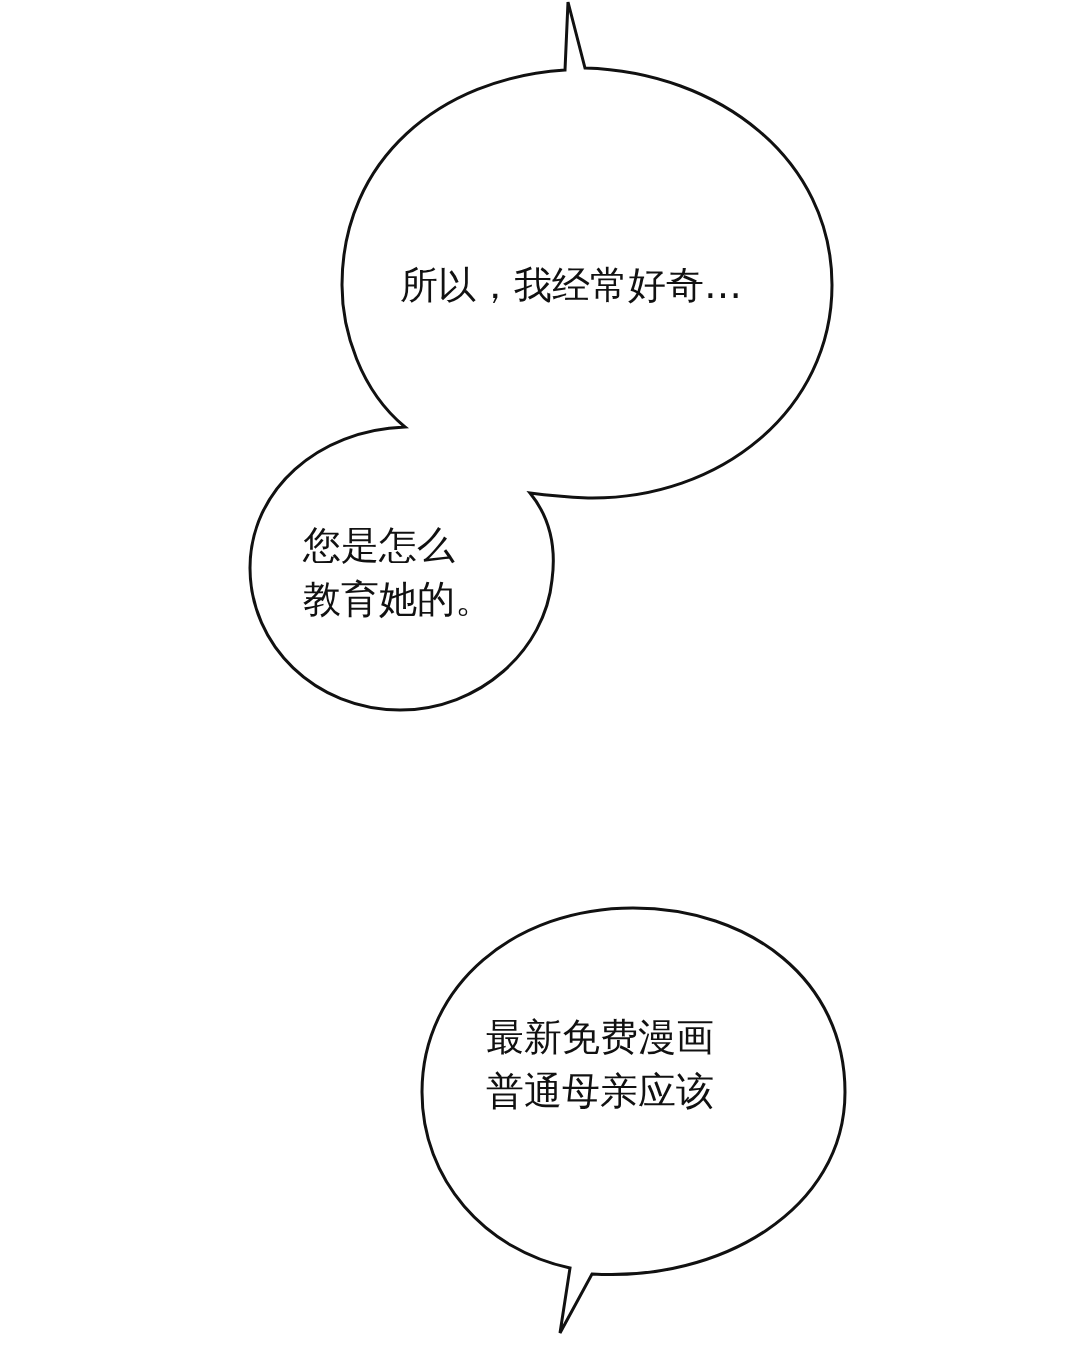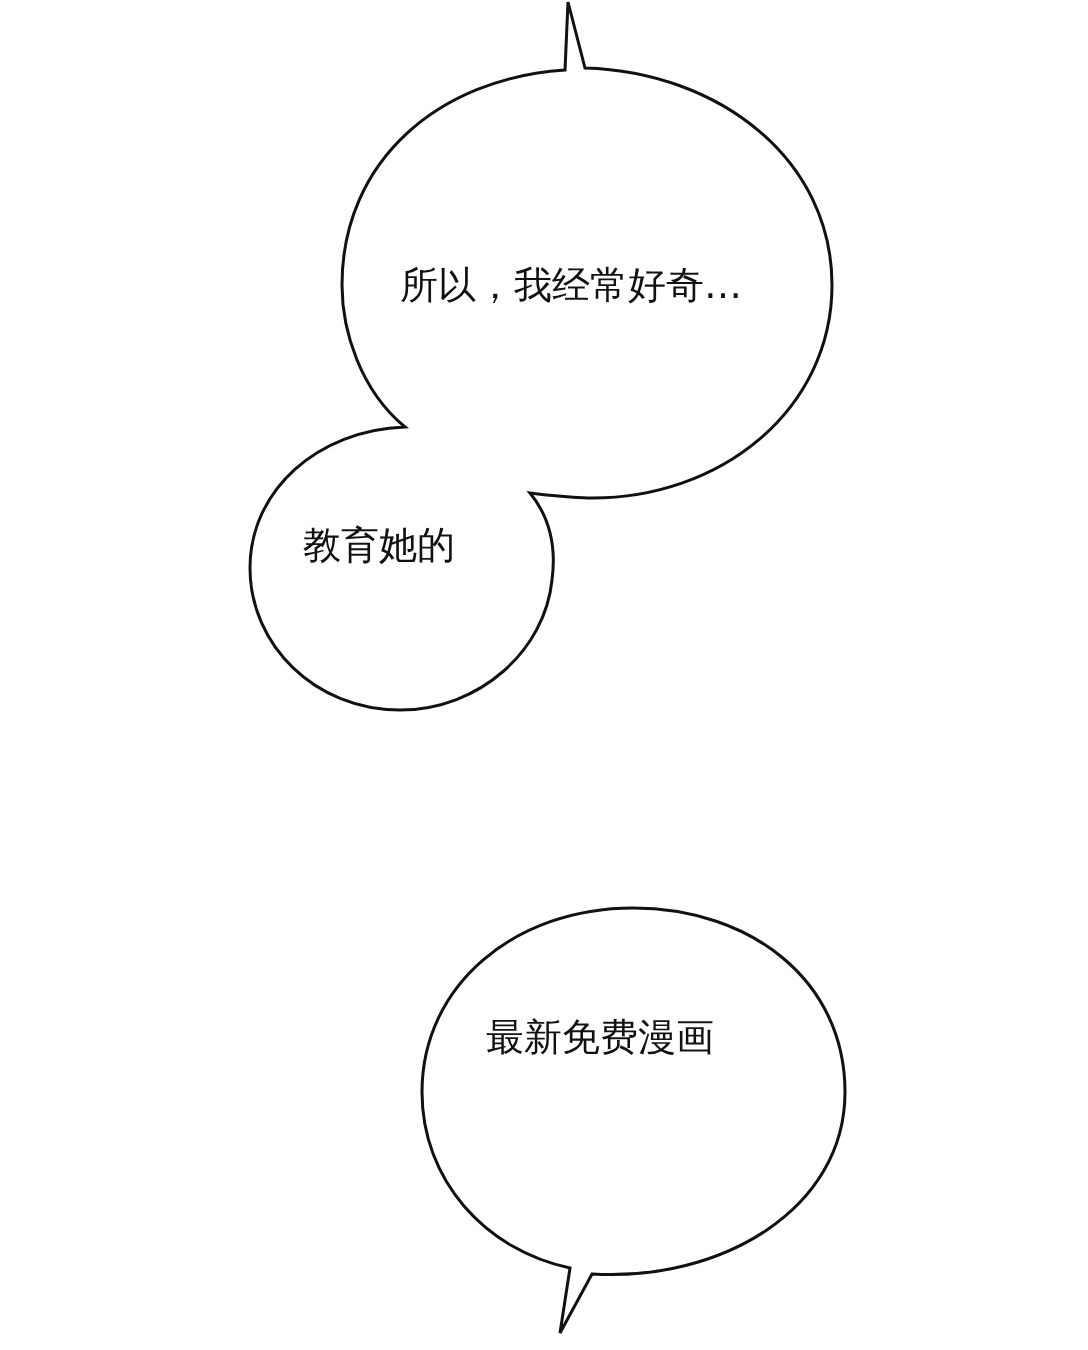--- a/index.html
+++ b/index.html
@@ -48,19 +48,21 @@
          C 422 1180, 485 1250, 570 1268
          L 560 1333 Z" fill="#ffffff" stroke="#111111" stroke-width="3" stroke-linejoin="miter"></path>
   </svg>
 
 
   <div class="text t1">
     <div>所以，我经常好奇…</div>
   </div>
 
   <div class="text t2">
-    <div>教育她的</div>
+    <div>您是怎么</div>
+    <div>教育她的。</div>
   </div>
 
   <div class="text t3">
     <div>最新免费漫画</div>
+    <div>普通母亲应该</div>
   </div>
 </div>
 
 </body></html>

